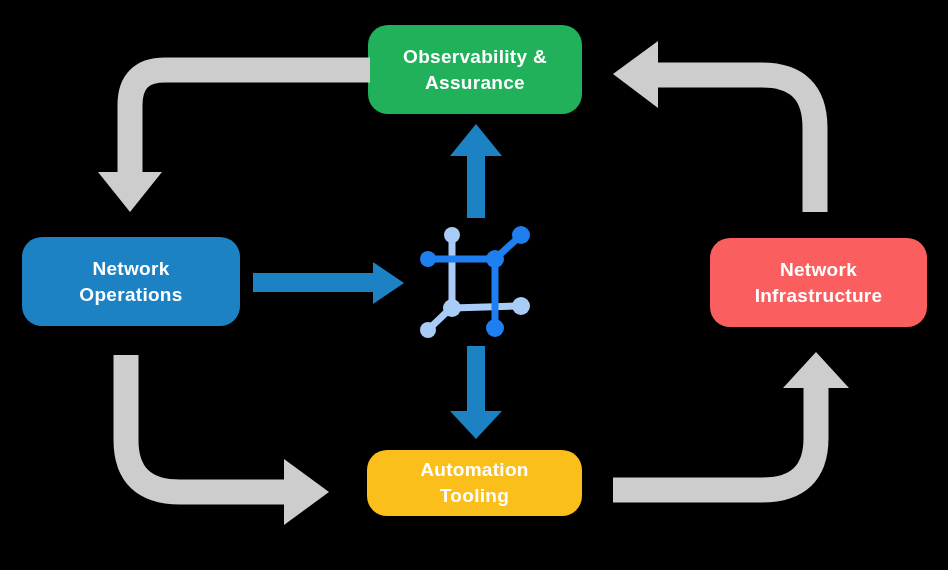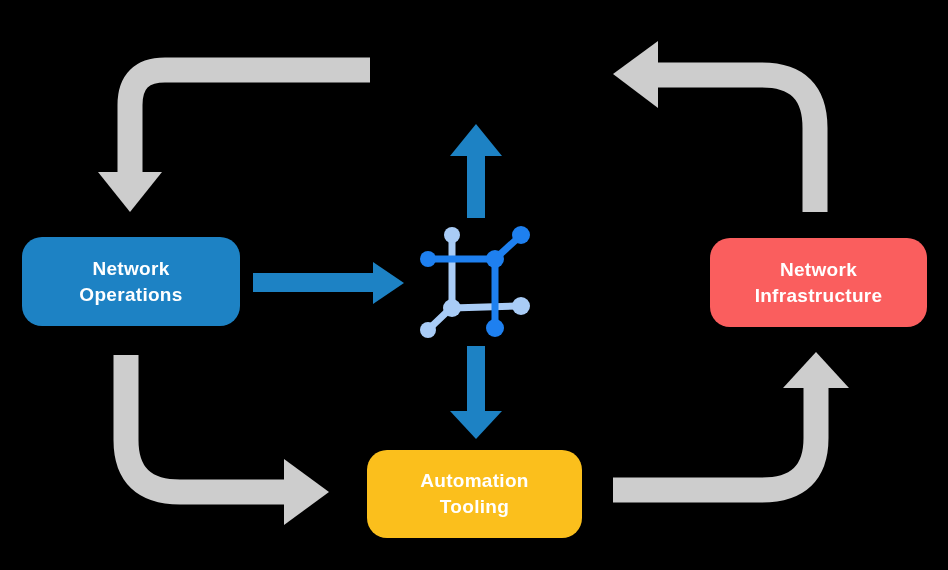--- a/index.html
+++ b/index.html
@@ -23,30 +23,34 @@
     color: #fff;
     font-size: 19px;
     line-height: 26px;
     font-weight: 600;
     letter-spacing: 0.3px;
     white-space: pre-line;
   }
   .node-observability { left: 368px; top: 25px;  width: 214px; height: 89px; background: #22B15B; }
   .node-operations    { left: 22px;  top: 237px; width: 218px; height: 89px; background: #1D82C4; }
   .node-infrastructure{ left: 710px; top: 238px; width: 217px; height: 89px; background: #FA5E5E; }
-  .node-tooling       { left: 367px; top: 450px; width: 215px; height: 88px; background: #FBBF1C; }
+  .node-tooling       { left: 367px; top: 450px; width: 215px; height: 66px; background: #FBBF1C; }
   .arrows-layer { position: absolute; left: 0; top: 0; width: 948px; height: 570px; }
   .gray-shaft { stroke-width: 25px; fill: none; }
   .icon-line  { stroke-width: 7px; stroke-linecap: round; fill: none; }
 </style>
 </head>
 <body>
 
 <div class="canvas">
 
+  <div class="node node-observability">
+    <span class="node-label">Observability &amp;
+Assurance</span>
+  </div>
 
   <div class="node node-operations">
     <span class="node-label">Network
 Operations</span>
   </div>
 
   <div class="node node-infrastructure">
     <span class="node-label">Network
 Infrastructure</span>
   </div>

